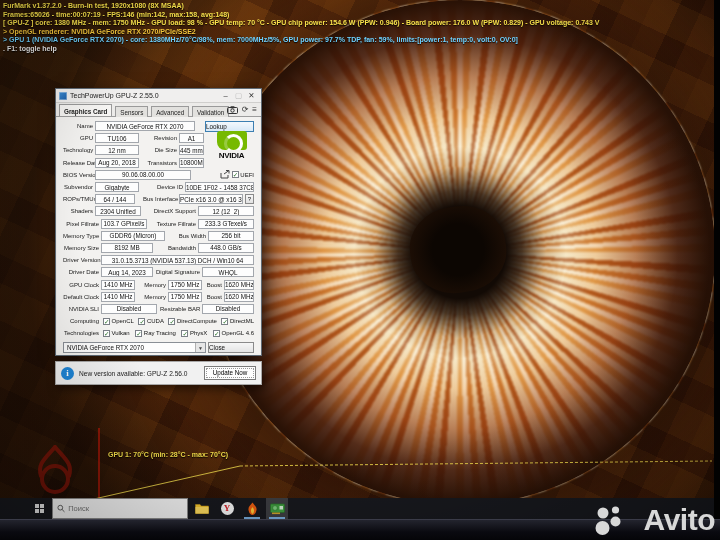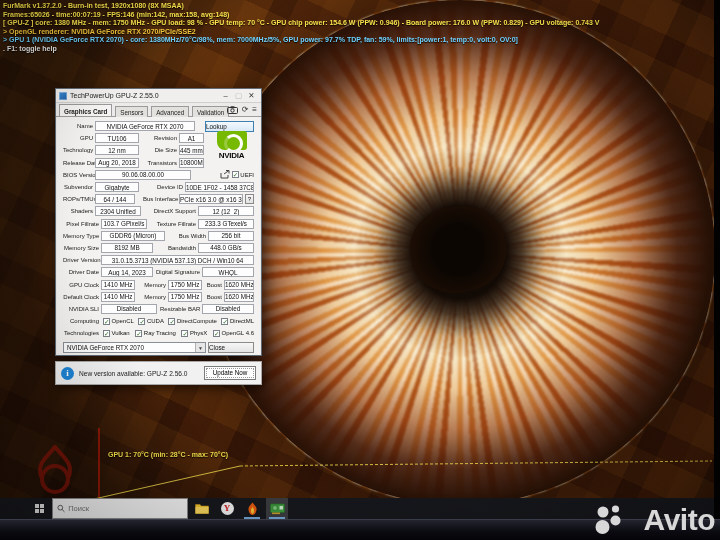--- a/index.html
+++ b/index.html
@@ -120,21 +120,21 @@
   .tb-ic { width:22px; height:21px; display:flex; align-items:center; justify-content:center;
     position:relative; margin-left:3px; }
   .tb-ic.active { background:rgba(255,255,255,0.16); }
   .tb-ic .runline { position:absolute; left:3px; right:3px; bottom:0; height:2px; background:#76a9d8; }
   .ylogo { width:13px; height:13px; border-radius:50%; background:#f4f4f4; color:#d21f26;
     font-size:9px; font-weight:bold; text-align:center; line-height:13px; font-family:"Liberation Serif", serif; }
 
   
   .bezel { position:absolute; left:0; top:519px; width:720px; height:21px;
     background:linear-gradient(#23242e, #0a0a10 60%, #050508); border-top:1px solid #3a3b48; }
-  .avito { position:absolute; right:5px; bottom:3px; display:flex; align-items:flex-start; gap:20px; z-index:50; }
+  .avito { position:absolute; right:5px; bottom:3px; display:flex; align-items:center; gap:20px; z-index:50; }
   .avito-text { font-size:30px; font-weight:800; color:#d8d8d8; letter-spacing:-0.5px; }
   .rightedge { position:absolute; right:0; top:0; width:6px; height:519px; background:#020202; }
 </style>
 </head>
 <body>
 
 <div class="stage">
 
   <div class="screen">
     <div class="scene-bg"></div>

